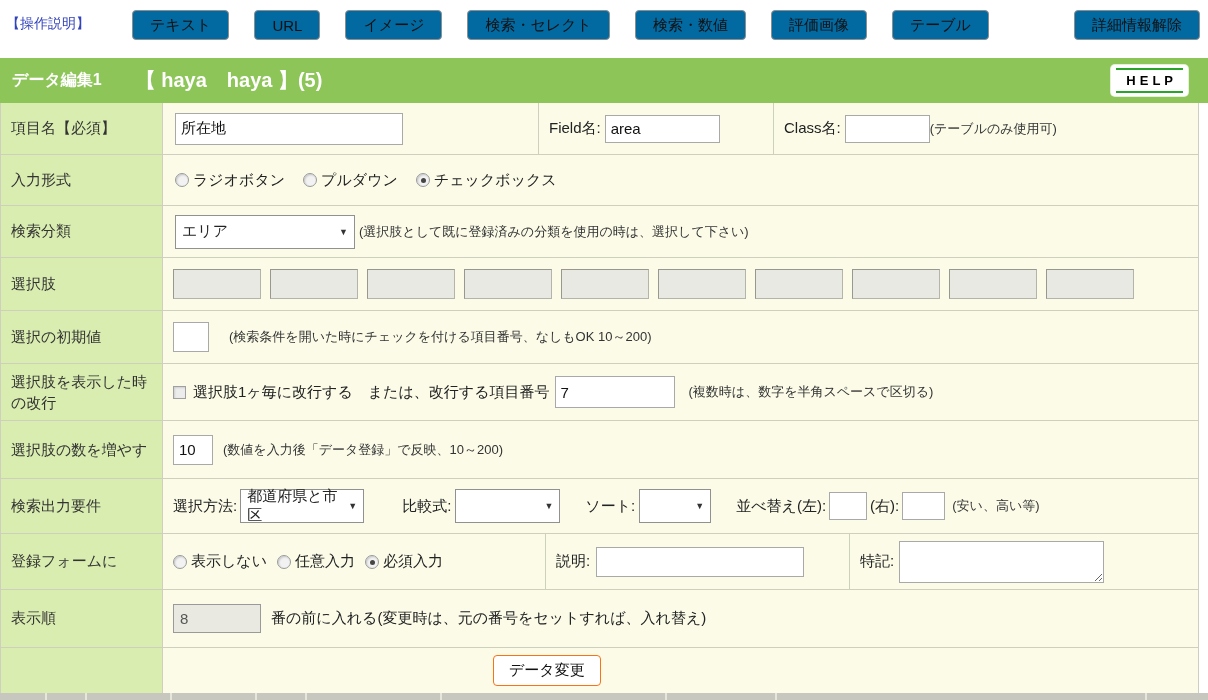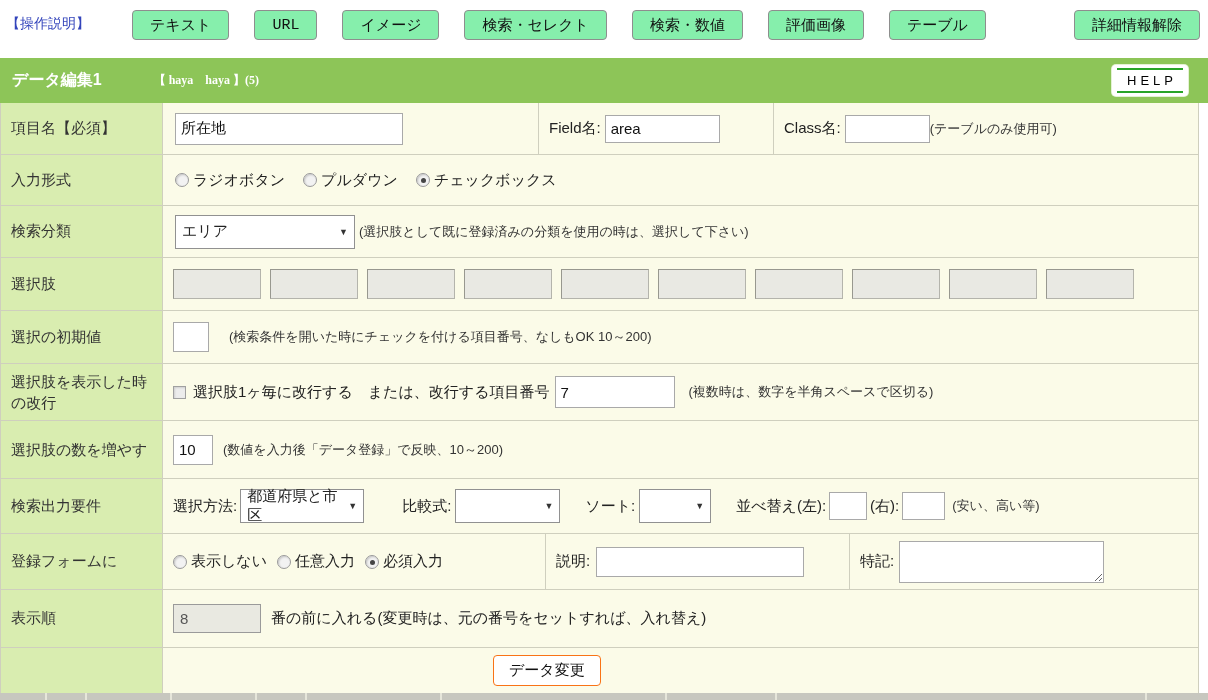--- a/index.html
+++ b/index.html
@@ -12,40 +12,40 @@
   .toolbar {
     height:58px; display:flex; align-items:flex-start;
     padding:10px 8px 0 6px; background:#fff;
   }
   .guide-link {
     font-size:14px; color:#3344bb; margin-top:5px; margin-right:42px;
     text-decoration:none; white-space:nowrap; cursor:pointer;
   }
   .tb-btn {
     height:30px; padding:0 17px; margin-right:25px; font-size:15px;
-    background:#86efac; border:1px solid #8e8e8e; border-radius:4px;
+    background:#0369a1; border:1px solid #8e8e8e; border-radius:4px;
     color:#111; white-space:nowrap; cursor:pointer;
-    font-family:Liberation Mono, monospace;
+    font-family:Liberation Sans, sans-serif;
   }
   .tb-btn.last { margin-right:0; }
   .detail-clear { margin-left:auto; margin-right:0; }
   
   .green-header {
     height:45px; background:#8dc558; display:flex; align-items:center;
     padding:0 12px; color:#fff;
   }
   .gh-title { font-size:16px; font-weight:bold; }
-  .gh-name  { font-size:12px; font-weight:bold; margin-left:52px;font-family:Liberation Serif, serif; }
+  .gh-name  { font-size:20px; font-weight:bold; margin-left:34px; }
   .help-btn {
     margin-left:auto; margin-right:8px; background:#fff; border-radius:4px;
     padding:3px 5px; cursor:pointer; box-shadow:0 0 0 1px #e4f2d4;
   }
   .help-inner {
     border-top:2px solid #28a428; border-bottom:2px solid #28a428;
-    font-weight:normal; letter-spacing:4px; font-size:13px; color:#000;
+    font-weight:bold; letter-spacing:4px; font-size:13px; color:#000;
     padding:3px 6px 3px 10px;
   }
   
   .form-table { width:1199px; border-left:1px solid #cfcfbe; border-right:1px solid #cfcfbe; }
   .row { display:flex; border-bottom:1px solid #cfcfbe; }
   .label-cell {
     width:162px; flex-shrink:0; background:#d9edb0;
     border-right:1px solid #cfcfbe; display:flex; align-items:center;
     padding:2px 8px 2px 10px; font-size:15px; color:#333; line-height:1.35;
   }

